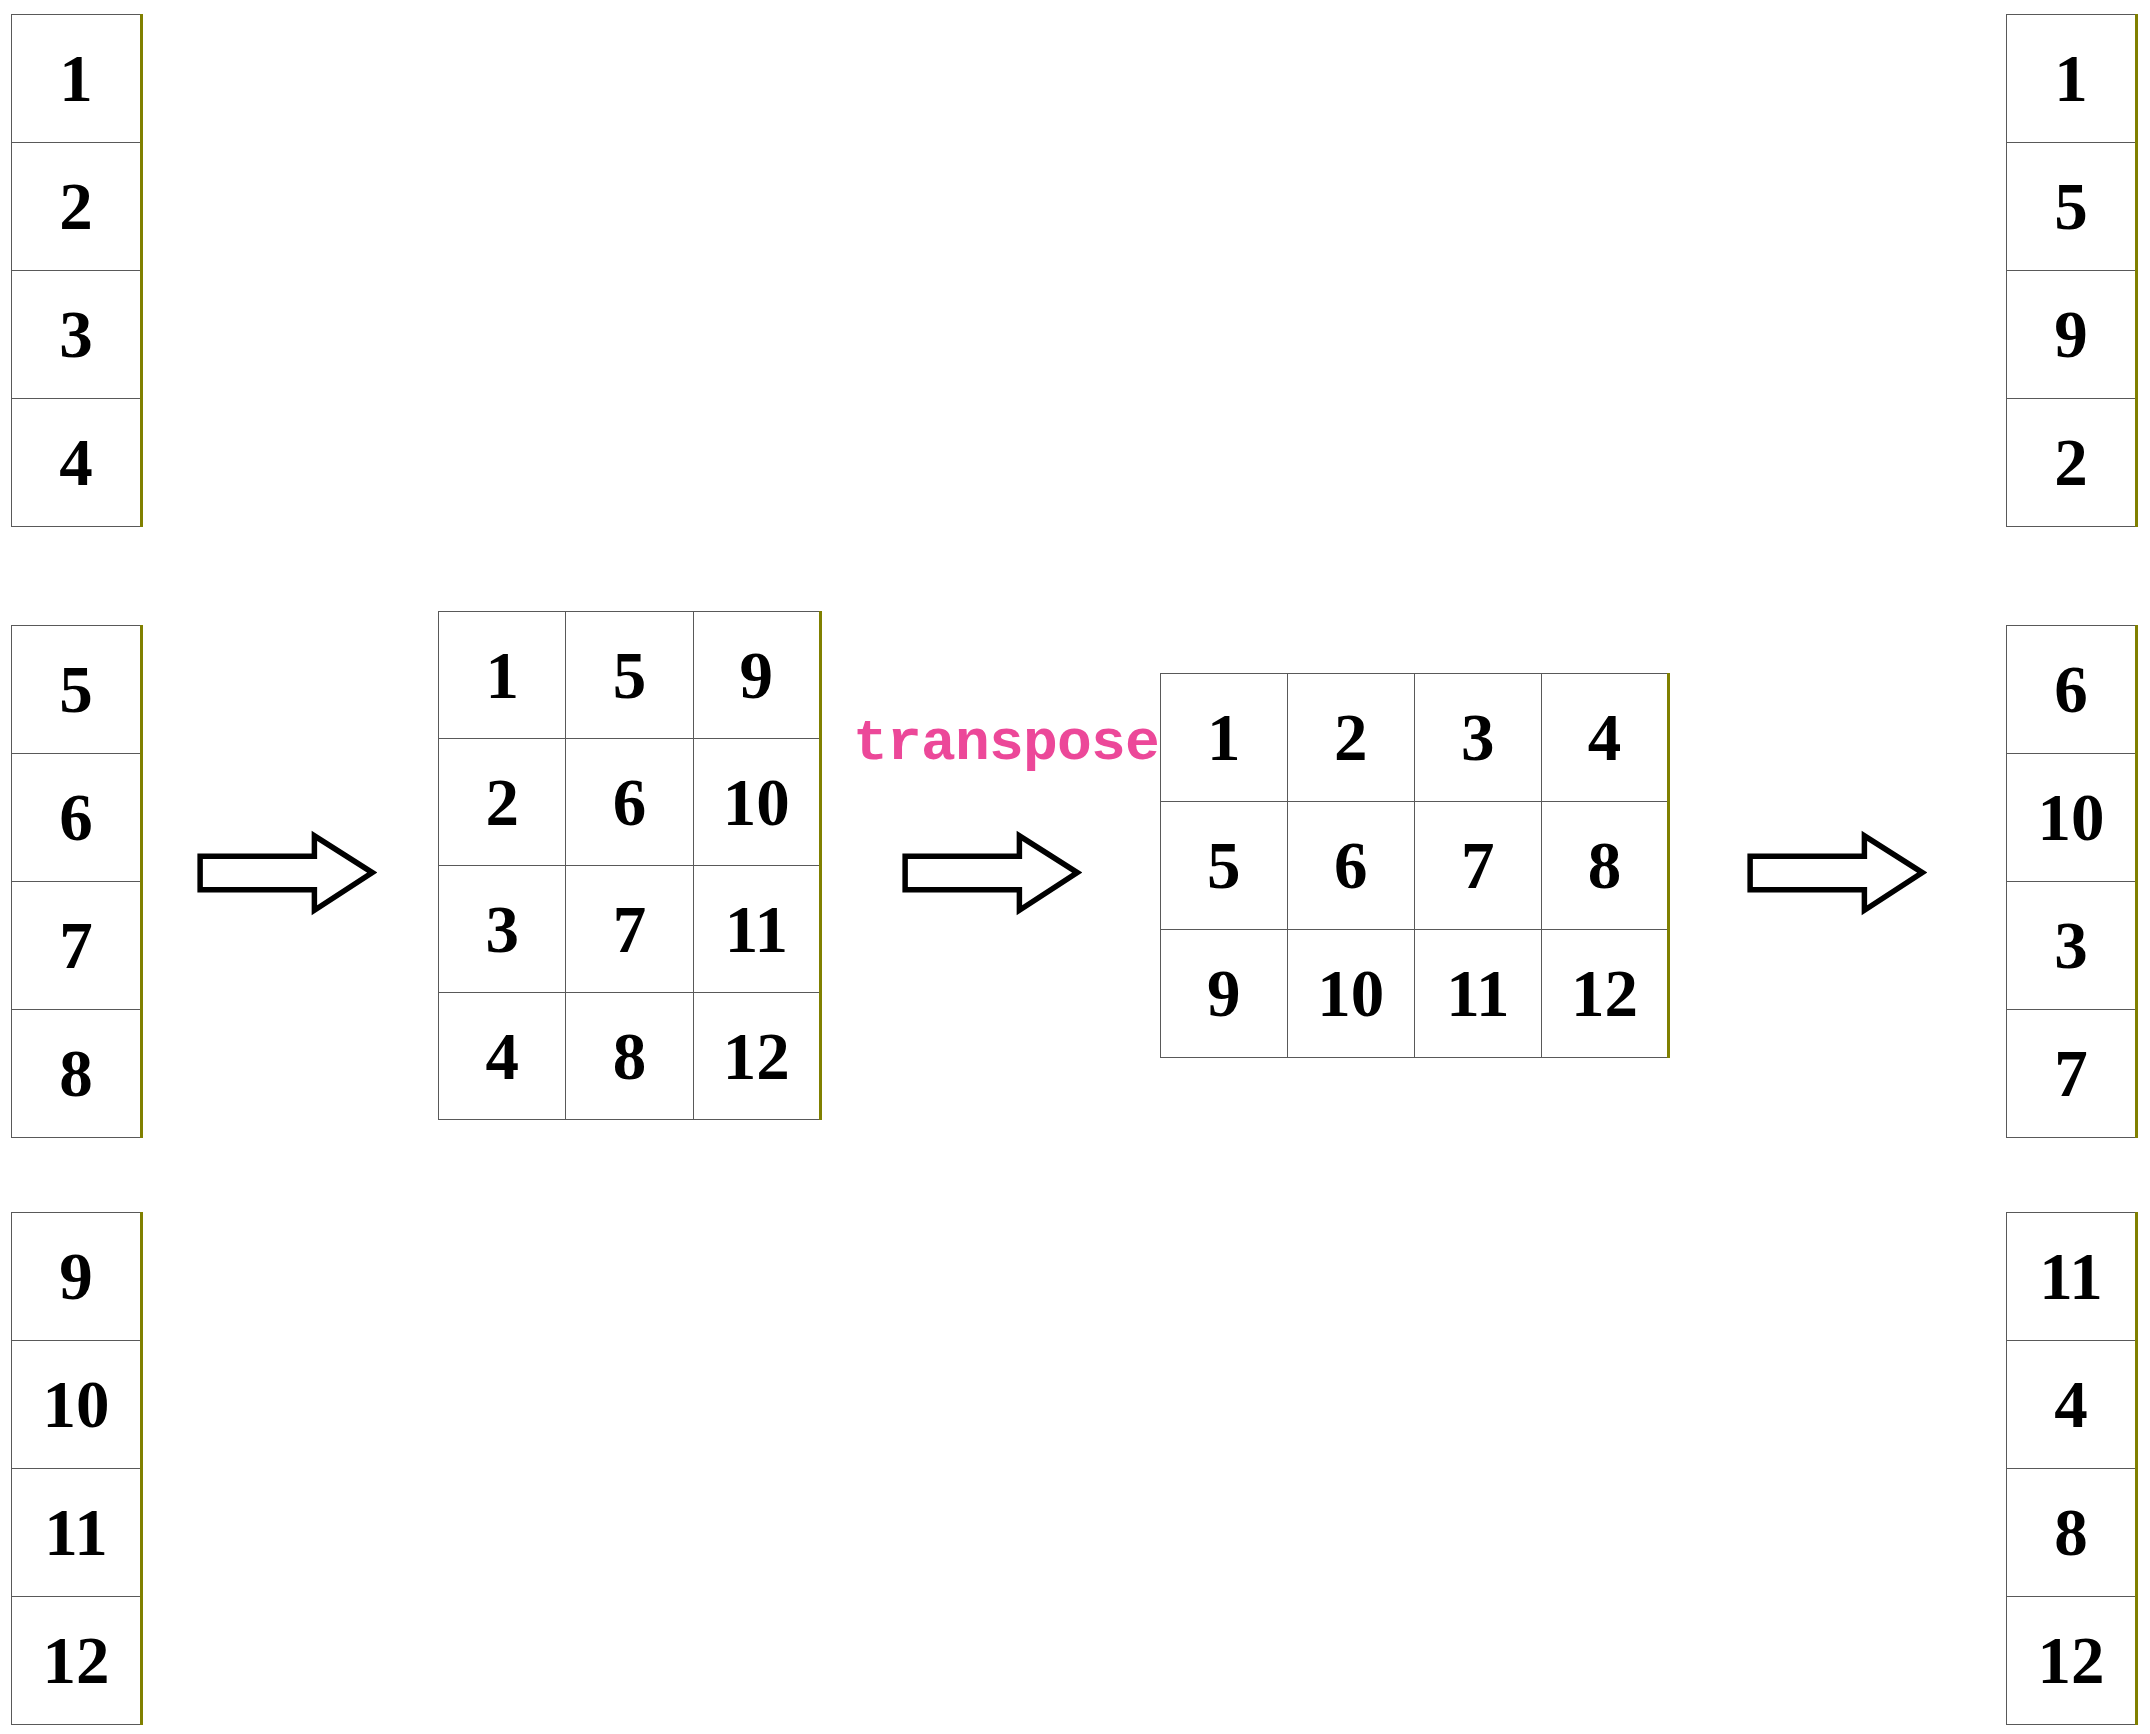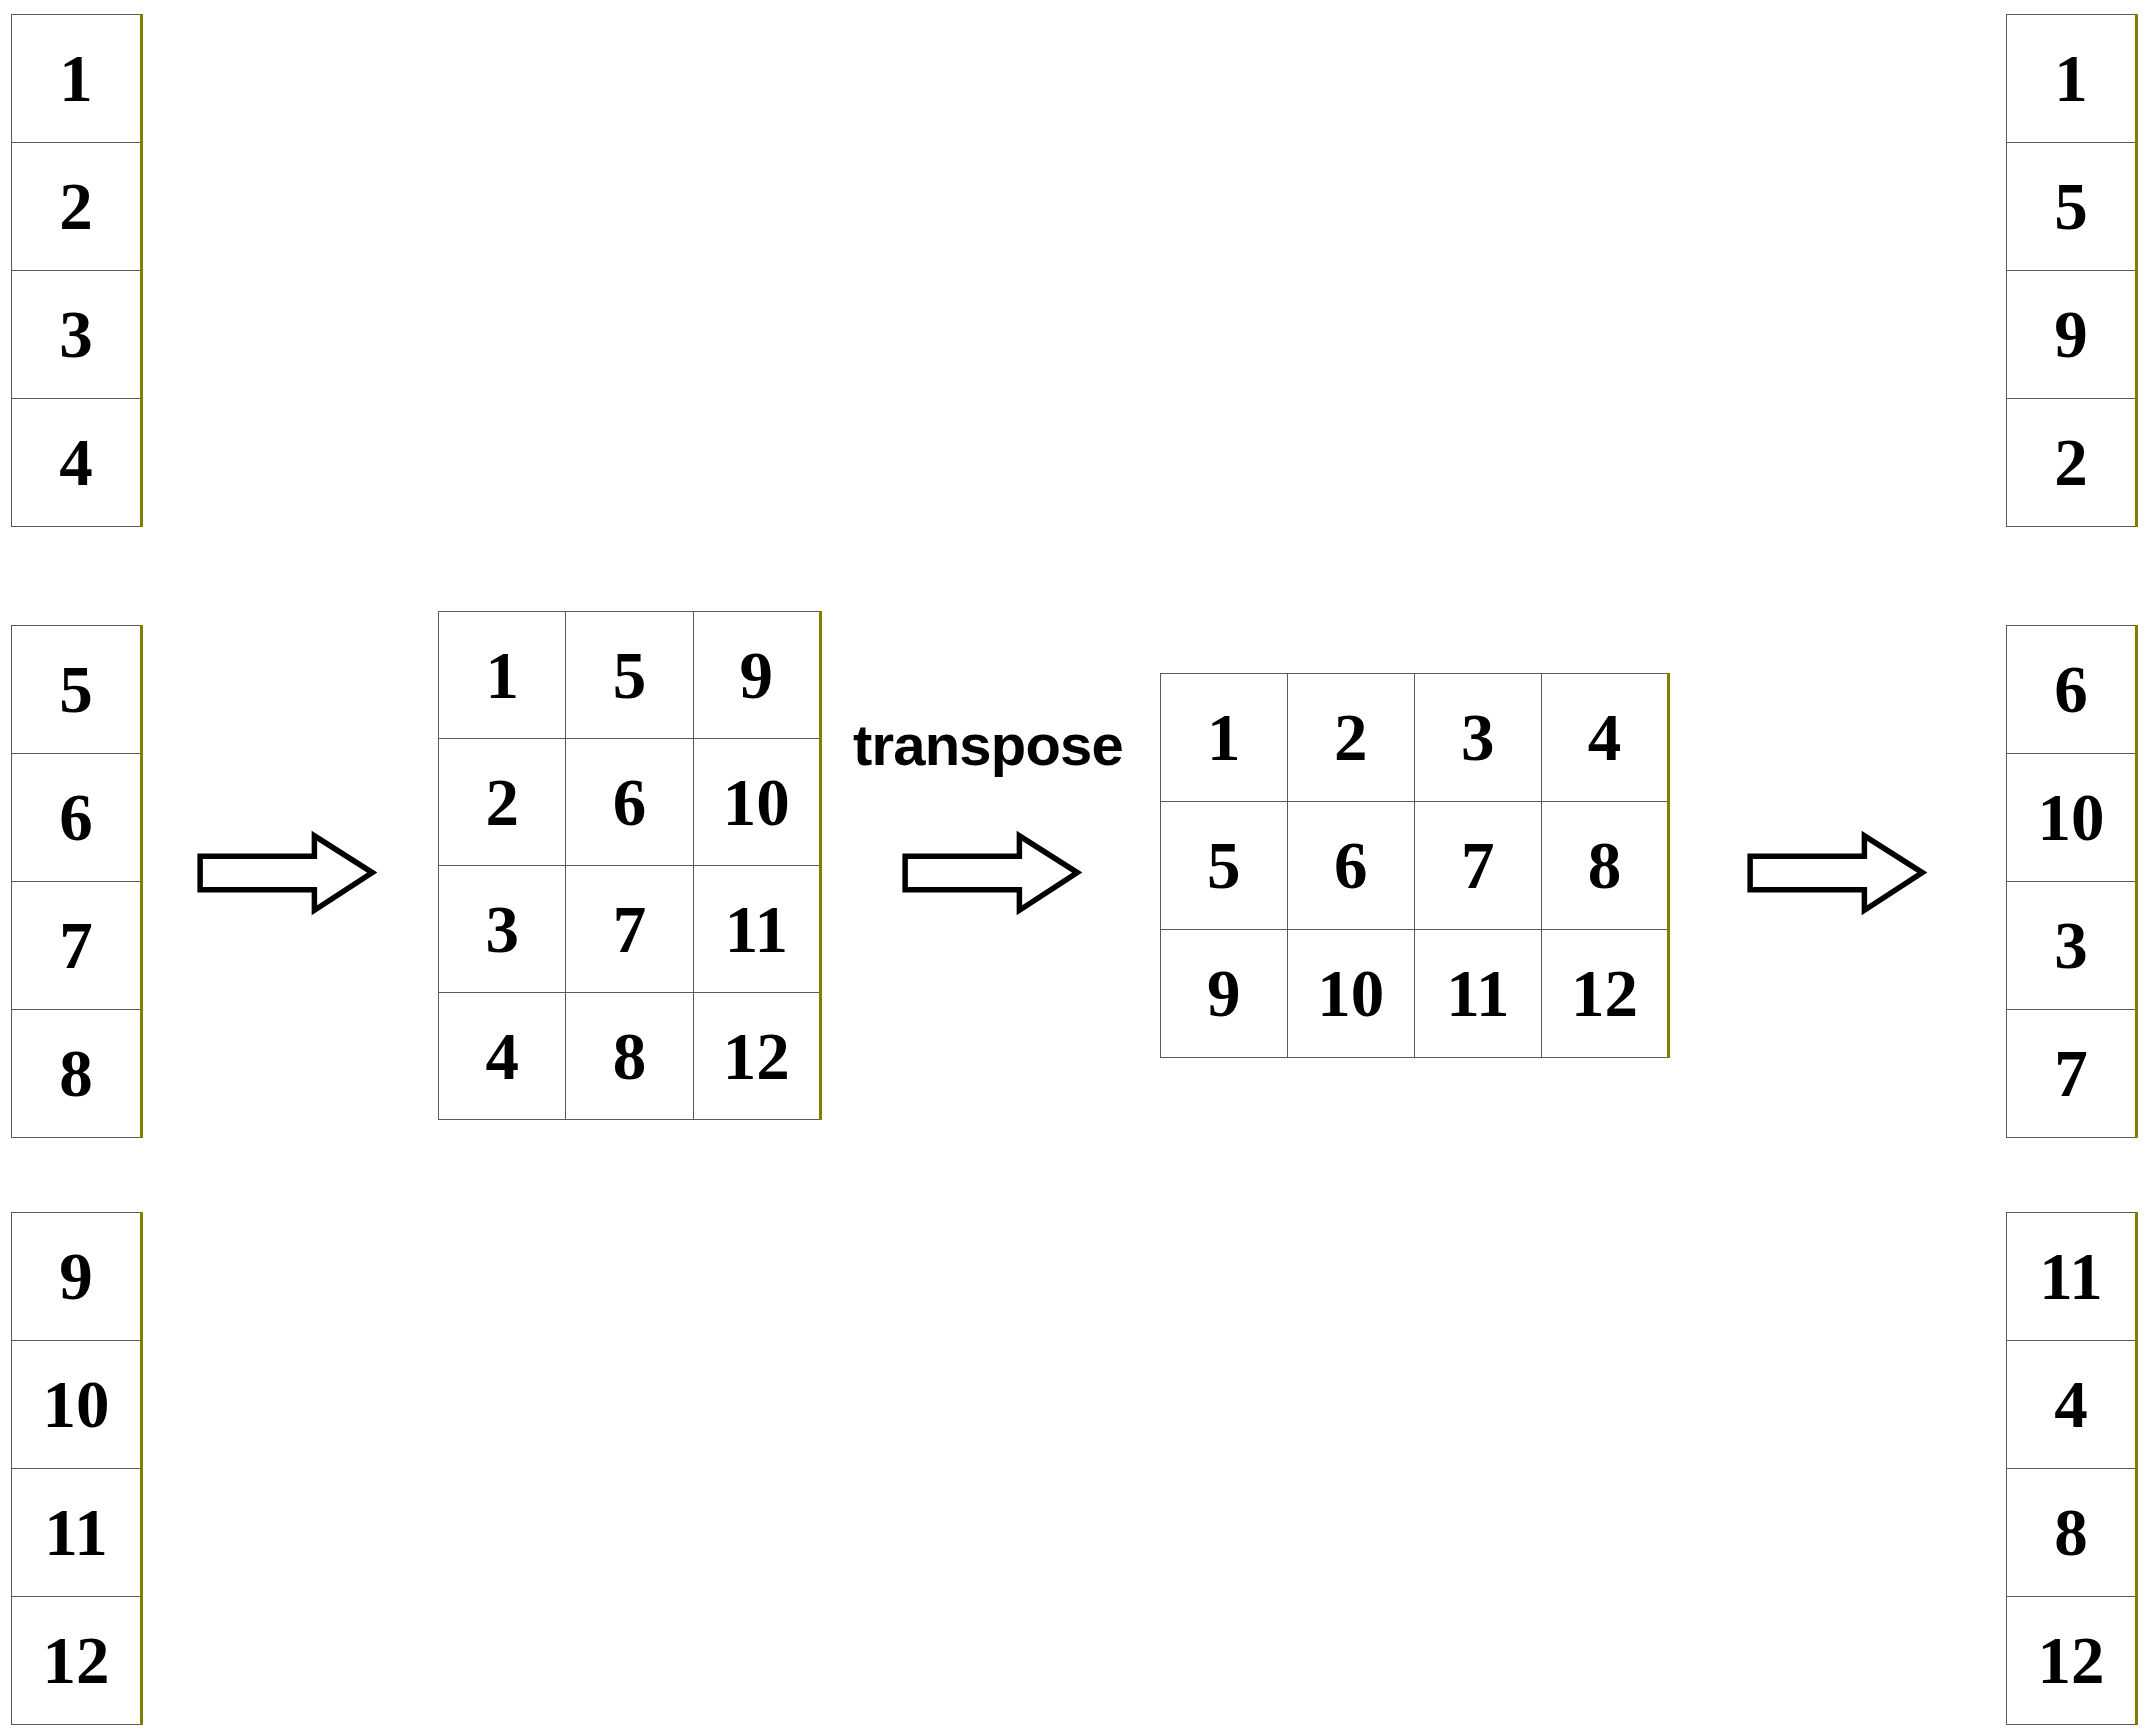--- a/index.html
+++ b/index.html
@@ -88,22 +88,22 @@
     height: 100%;
   }
 
   
   #transpose-label {
     position: absolute;
     left: 853px;
     top: 711px;
     font-size: 58px;
     font-weight: bold;
-    color: #000000;
-    font-family: Liberation Sans, sans-serif;
+    color: #ec4899;
+    font-family: Liberation Mono, monospace;
     white-space: nowrap;
     letter-spacing: -0.8px;
   }
 
   
   #vec-in-0  { left: 11px;   top: 14px;   }
   #vec-in-1  { left: 11px;   top: 625px;  }
   #vec-in-2  { left: 11px;   top: 1212px; }
   #vec-out-0 { left: 2006px; top: 14px;   }
   #vec-out-1 { left: 2006px; top: 625px;  }

